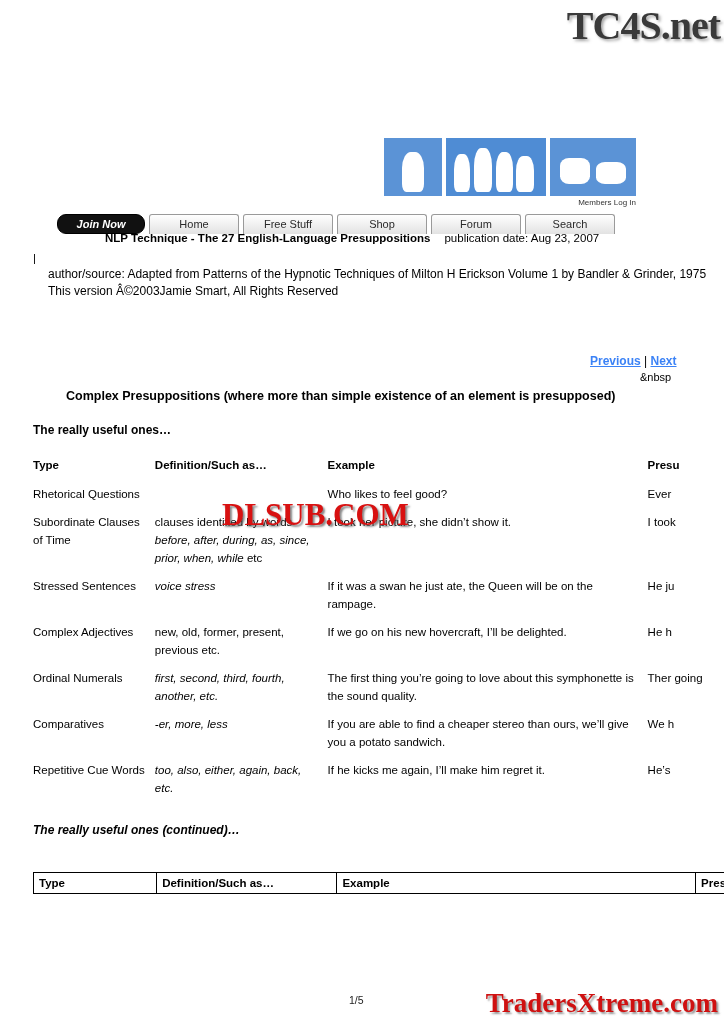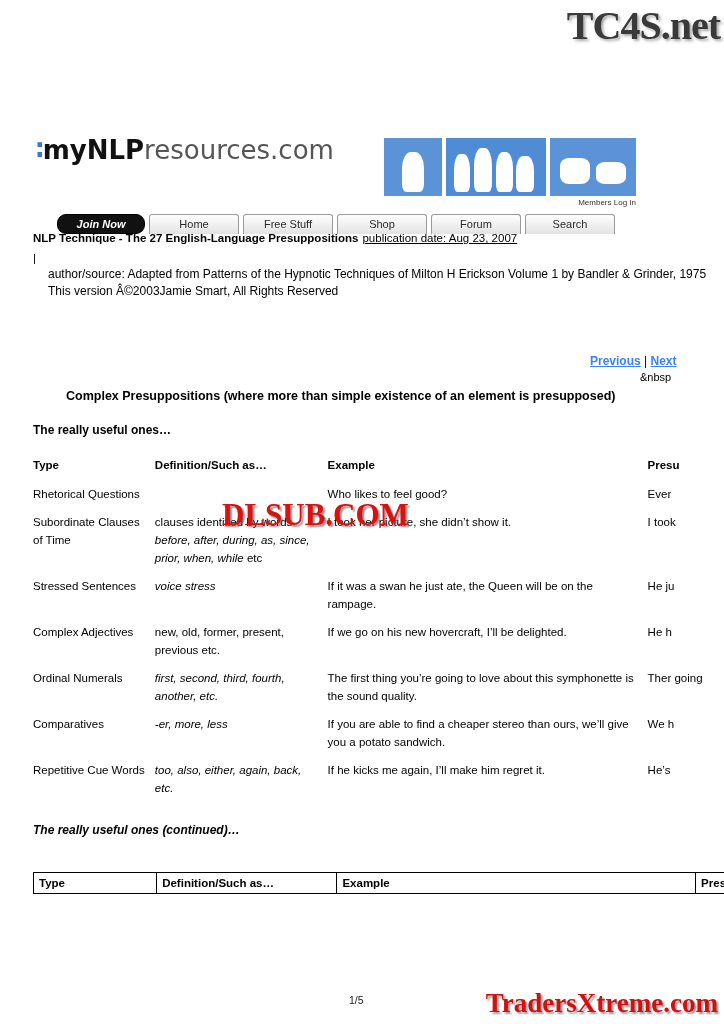--- a/index.html
+++ b/index.html
@@ -164,22 +164,23 @@
   .doc-title-row {
     position: absolute;
     top: 232px;
     left: 33px;
     width: 680px;
     font-size: 11.5px;
     white-space: nowrap;
   }
   .doc-title {
     font-weight: bold;
-  }
-  .pubdate { margin-left: 4px; text-decoration: underline; }
+    margin-left: 72px;
+  }
+  .pubdate { margin-left: 14px; }
 
   .pipe-line {
     position: absolute;
     top: 252px;
     left: 33px;
     font-size: 11.5px;
   }
   .author {
     position: absolute;
     top: 266px;
@@ -290,23 +291,20 @@
 </style>
 </head>
 <body>
 
 <div class="wm-top">TC4S.net</div>
 <div class="wm-center">DLSUB.COM</div>
 <div class="wm-bottom">TradersXtreme.com</div>
 
 <div class="banner">
   <div class="logo-block">
-    <div class="logo-line1">
-      <span class="dots">∶</span><span class="my">my</span><span class="nlp">NLP</span><span class="rest">resources.com</span>
-    </div>
   </div>
   <div class="photo-strip">
     <div class="photo p1">
       <div class="fig" style="left:18px;top:14px;width:22px;height:40px;"></div>
     </div>
     <div class="photo p2">
       <div class="fig" style="left:8px;top:16px;width:16px;height:38px;"></div>
       <div class="fig" style="left:28px;top:10px;width:18px;height:44px;"></div>
       <div class="fig" style="left:50px;top:14px;width:17px;height:40px;"></div>
       <div class="fig" style="left:70px;top:18px;width:18px;height:36px;"></div>

